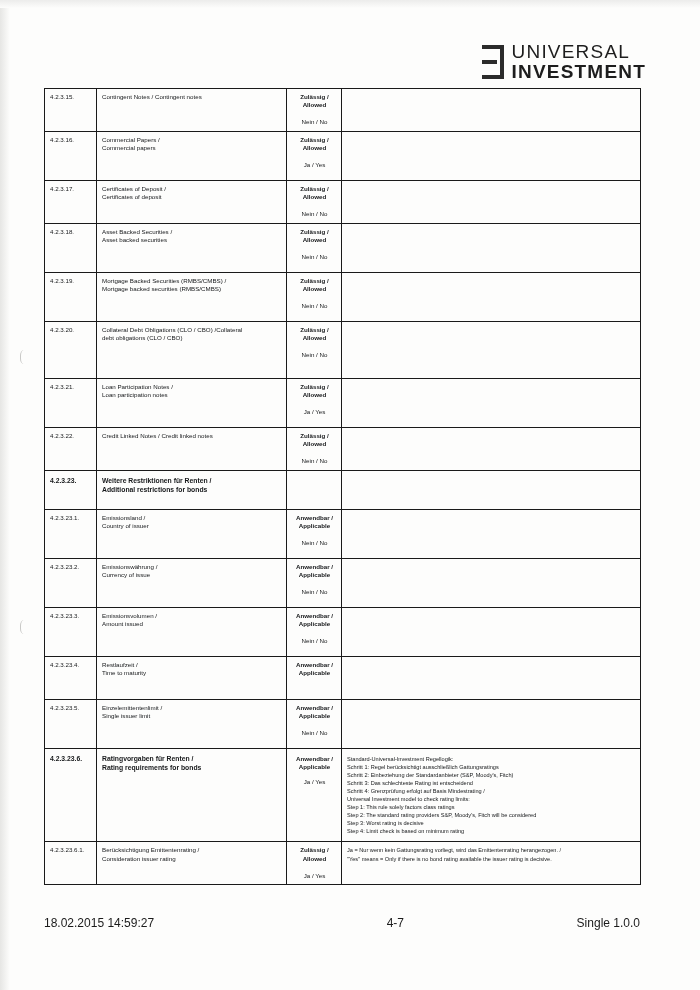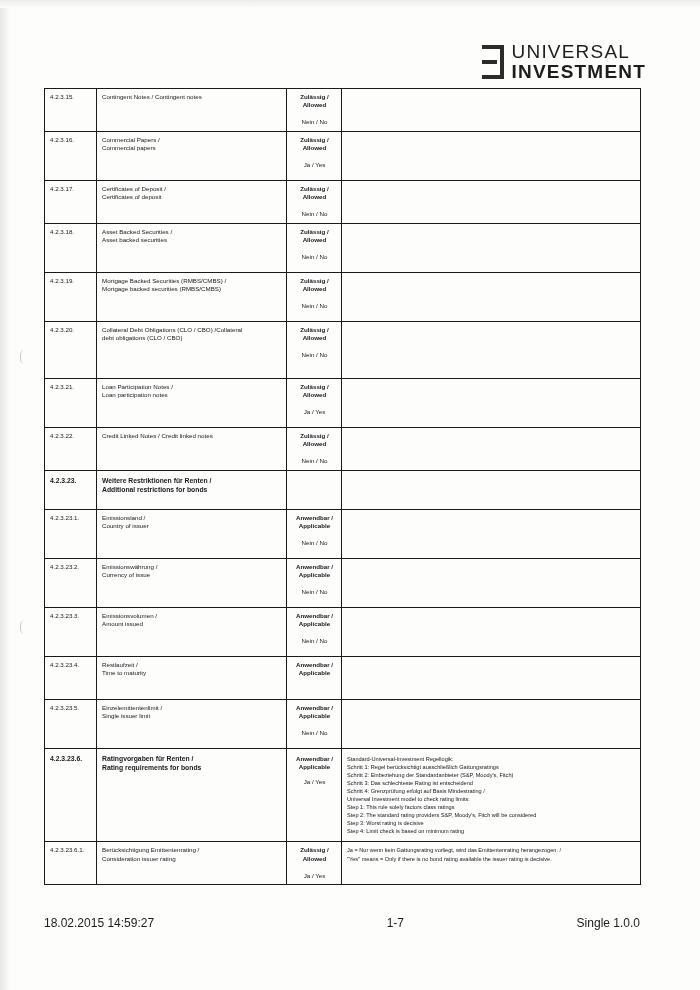--- a/index.html
+++ b/index.html
@@ -435,16 +435,16 @@
               <div class="note-line">Ja = Nur wenn kein Gattungsrating vorliegt, wird das Emittentenrating herangezogen. /</div>
               <div class="note-line">"Yes" means = Only if there is no bond rating available the issuer rating is decisive.</div>
             </div>
           </td>
         </tr>
       </tbody>
   </table>
 
   <div class="footer">
     <div class="left">18.02.2015 14:59:27</div>
-    <div class="mid">1-7</div>
+    <div class="mid">4-7</div>
     <div class="right">Single 1.0.0</div>
   </div>
 </div>
 
 </body></html>

